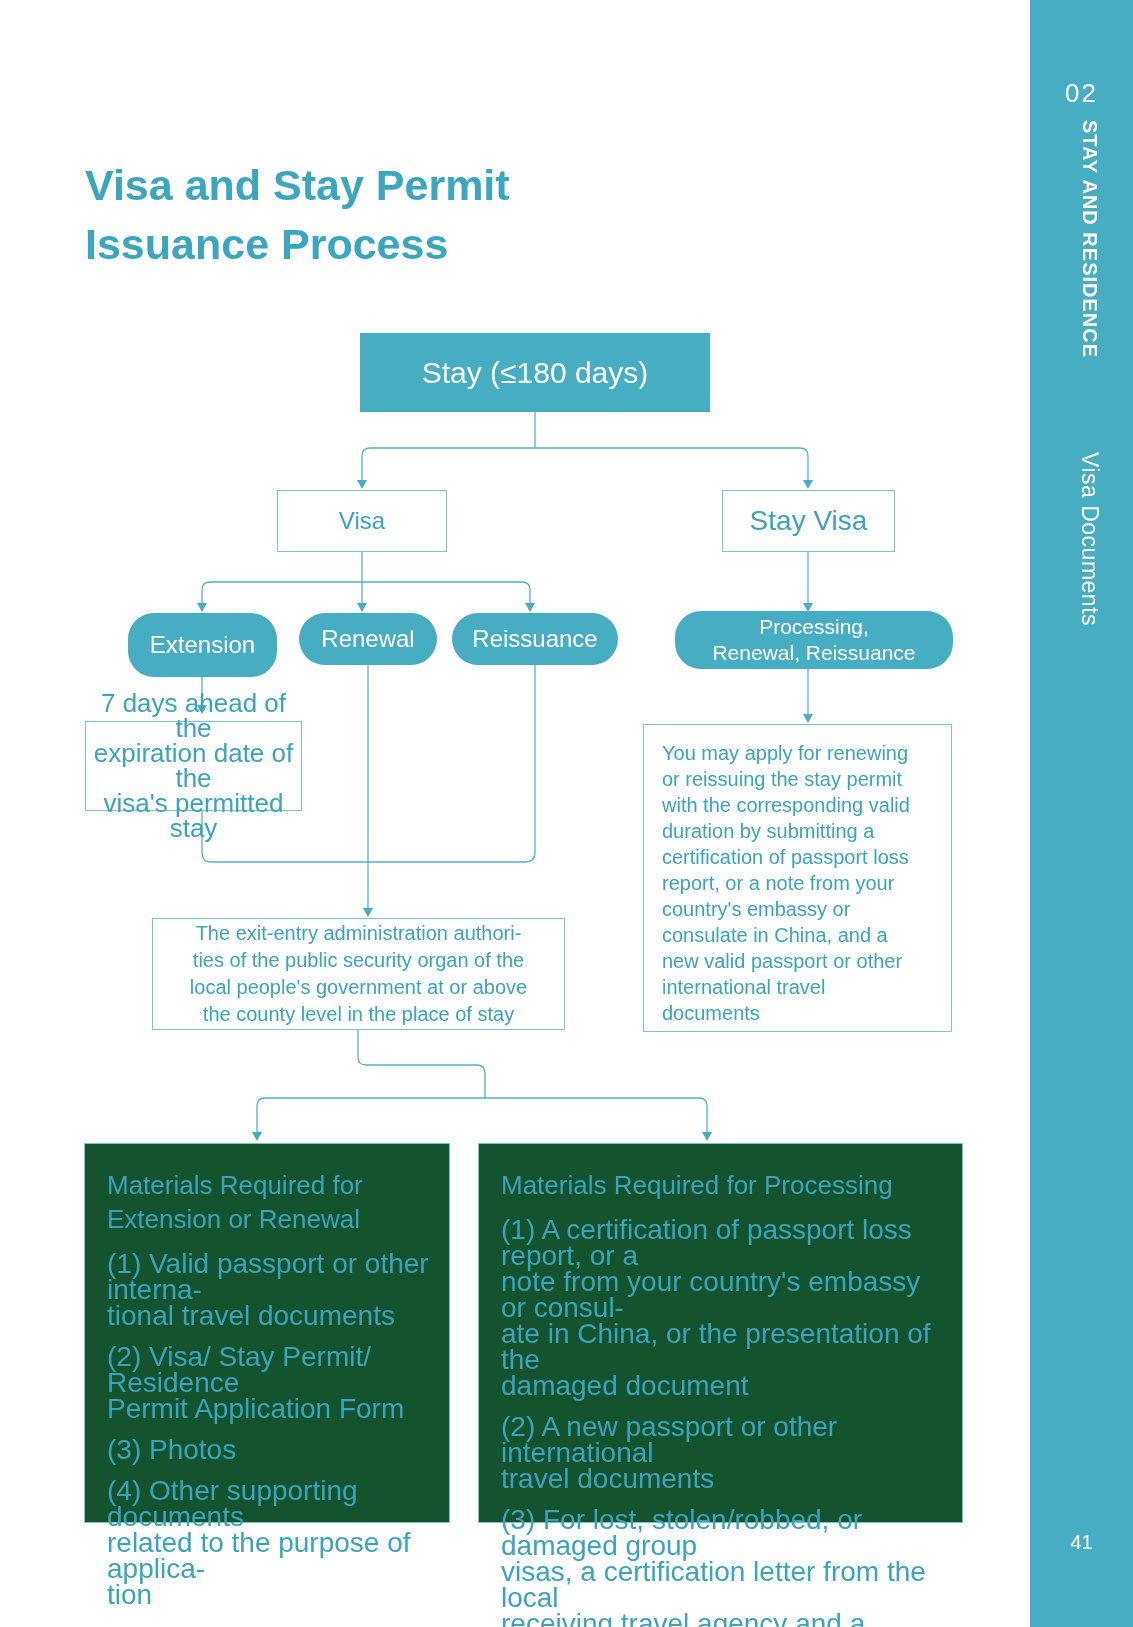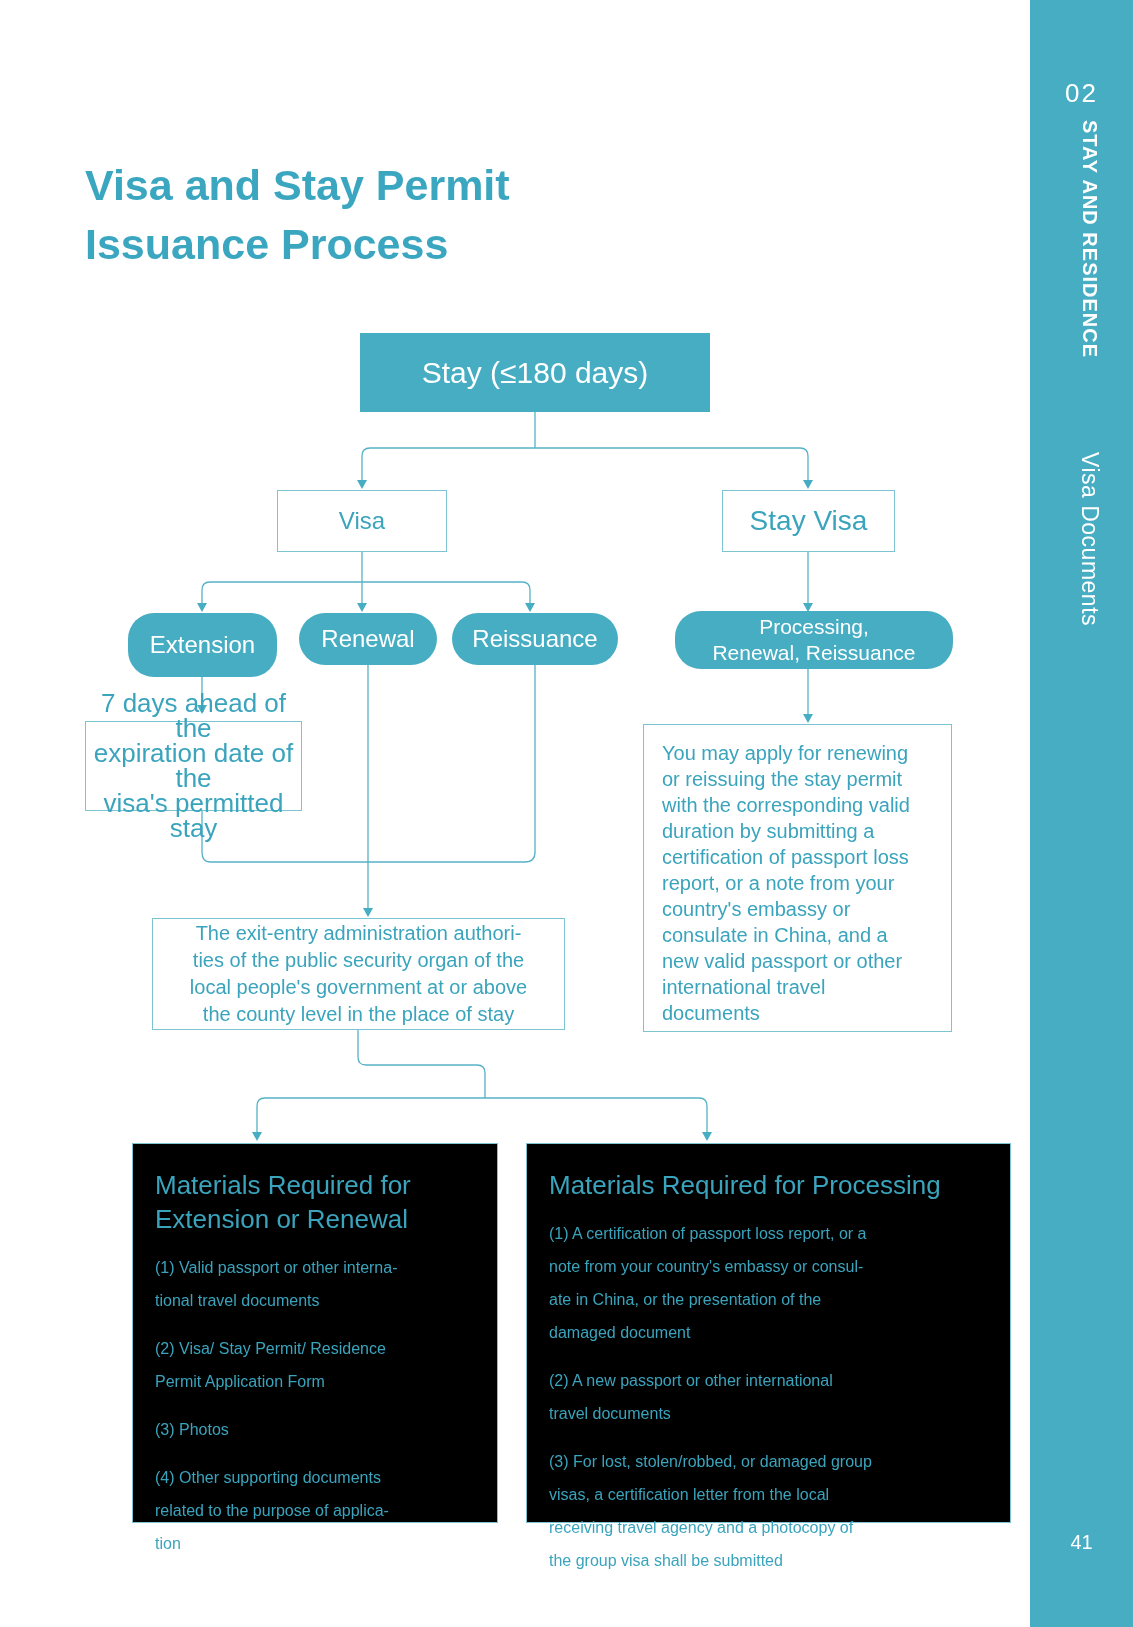--- a/index.html
+++ b/index.html
@@ -29,26 +29,26 @@
   #n-stayvisa  {left:722px;top:490px;width:173px;height:62px;font-size:28px;}
   #n-extension {left:128px;top:613px;width:149px;height:64px;font-size:24px;}
   #n-renewal   {left:299px;top:613px;width:138px;height:52px;font-size:24px;}
   #n-reissuance{left:452px;top:613px;width:166px;height:52px;font-size:24px;}
   #n-processing{left:675px;top:611px;width:278px;height:58px;font-size:21px;line-height:26px;}
   #n-sevendays {left:85px;top:715px;width:217px;height:90px;font-size:26px;line-height:25px;margin-top:6px;}
   #n-authority {left:152px;top:918px;width:413px;height:112px;font-size:20px;line-height:27px;}
   #n-note      {left:643px;top:724px;width:309px;height:308px;font-size:20px;line-height:26px;
                 justify-content:flex-start;align-items:flex-start;text-align:left;padding:15px 12px 0 18px;}
   
-  .matbox{position:absolute;box-sizing:border-box;background:#000000;
-          border:1px solid #7cc4d2;color:#3aa4bd;padding:24px 18px 0 22px;margin-left:48px;}
+  .matbox{position:absolute;box-sizing:border-box;background:#14532d;
+          border:1px solid #7cc4d2;color:#3aa4bd;padding:24px 18px 0 22px;}
   #n-mat-left {left:84px;top:1143px;width:366px;height:380px;}
   #n-mat-right{left:478px;top:1143px;width:485px;height:380px;}
   .mat-title{font-size:26px;line-height:34px;font-weight:normal;white-space:pre-line;margin:0 0 9px 0;}
-  .mat-item{font-size:16px;line-height:33px;white-space:pre-line;margin:15px 0 0 0;}
+  .mat-item{font-size:28px;line-height:26px;white-space:pre-line;margin:15px 0 0 0;}
   
   #sidebar{position:absolute;left:1030px;top:0;width:118px;height:1627px;background:#47adc3;}
   #chapter-number{position:absolute;left:0;top:78px;width:103px;text-align:center;
                   color:#ffffff;font-size:26px;letter-spacing:2px;}
   .v-text{position:absolute;left:50%;transform:translateX(-50%);
           writing-mode:vertical-rl;white-space:nowrap;color:#ffffff;}
   #chapter-title{top:120px;font-size:20px;font-weight:bold;letter-spacing:1px;}
   #section-title{top:452px;font-size:23px;letter-spacing:0.5px;}
   #page-number{position:absolute;left:0;top:1531px;width:103px;text-align:center;
                color:#ffffff;font-size:20px;}

